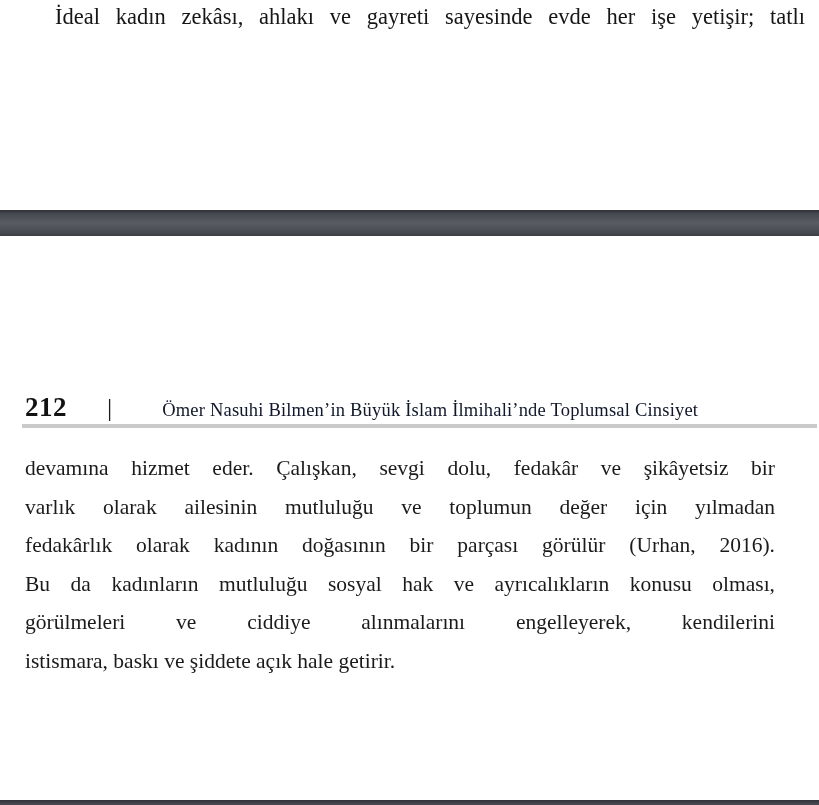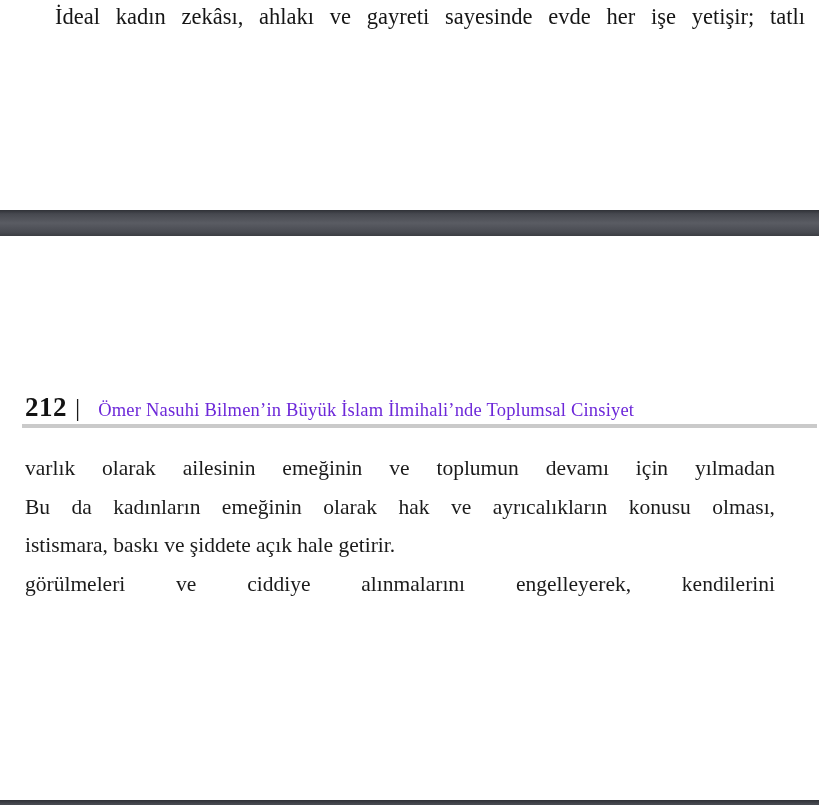--- a/index.html
+++ b/index.html
@@ -50,37 +50,38 @@
 
   
   .page-header {
     position: absolute;
     top: 392px;
     left: 25px;
     right: 22px;
     display: flex;
     align-items: baseline;
     white-space: nowrap;
+    gap: 32px;
   }
   .page-number {
     font-size: 27px;
     font-weight: bold;
     color: #121212;
     letter-spacing: 0.5px;
   }
   .header-bar {
     font-size: 26px;
     font-weight: normal;
     color: #1b1b1b;
     margin-left: 8px;
     margin-right: 18px;
   }
   .running-title {
     font-size: 18.5px;
-    color: #6d28d9;
+    color: #0f172a;
     letter-spacing: 0.2px;
   }
   .header-rule {
     position: absolute;
     top: 424px;
     left: 22px;
     right: 2px;
     height: 4px;
     background: #cacaca;
   }
@@ -116,21 +117,23 @@
   <div class="gap-band mid"></div>
 
   <div class="page-header">
     <span class="page-number">212</span>
     <span class="header-bar">|</span>
     <span class="running-title">Ömer Nasuhi Bilmen’in Büyük İslam İlmihali’nde Toplumsal Cinsiyet</span>
   </div>
   <div class="header-rule"></div>
 
   <div class="body-text">
-    <div class="line">varlık olarak ailesinin emeğinin ve toplumun devamı için yılmadan</div>
-    <div class="line">Bu da kadınların emeğinin olarak hak ve ayrıcalıkların konusu olması,</div>
+    <div class="line">devamına hizmet eder. Çalışkan, sevgi dolu, fedakâr ve şikâyetsiz bir</div>
+    <div class="line">varlık olarak ailesinin mutluluğu ve toplumun değer için yılmadan</div>
+    <div class="line">fedakârlık olarak kadının doğasının bir parçası görülür (Urhan, 2016).</div>
+    <div class="line">Bu da kadınların mutluluğu sosyal hak ve ayrıcalıkların konusu olması,</div>
+    <div class="line">görülmeleri ve ciddiye alınmalarını engelleyerek, kendilerini</div>
     <div class="line last">istismara, baskı ve şiddete açık hale getirir.</div>
-    <div class="line">görülmeleri ve ciddiye alınmalarını engelleyerek, kendilerini</div>
   </div>
 
   <div class="gap-band bottom"></div>
 
 </div>
 
 </body></html>

